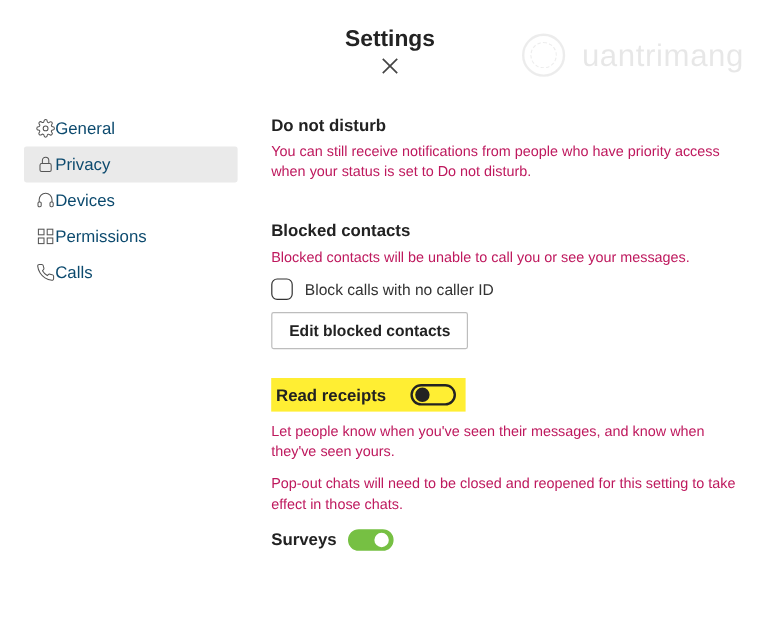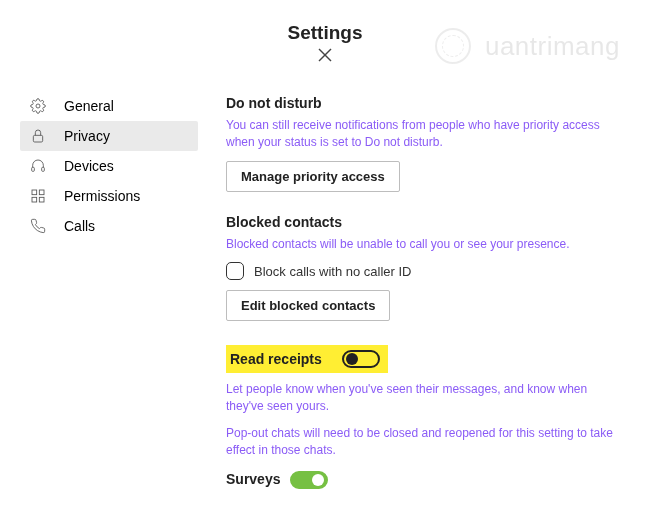--- a/index.html
+++ b/index.html
@@ -34,24 +34,24 @@
     display: flex;
     padding: 0 20px 0 20px;
   }
   .sidebar {
     width: 178px;
     padding-top: 10px;
   }
   .sidebar-item {
     display: flex;
     align-items: center;
-    gap: 18px;
+    gap: 0;
     padding: 7px 10px 7px 10px;
     font-size: 14px;
-    color: #000000;
+    color: #0c4a6e;
     cursor: pointer;
     border-radius: 2px;
   }
   .sidebar-item.active {
     background: #eaeaea;
   }
   .sidebar-icon {
     width: 16px;
     height: 16px;
     display: inline-flex;
@@ -68,21 +68,21 @@
   }
   .section-title {
     font-weight: 700;
     font-size: 14px;
     color: #222;
     margin-top: 8px;
     margin-bottom: 6px;
   }
   .desc {
     font-size: 12px;
-    color: #8b5cf6;
+    color: #be185d;
     line-height: 1.4;
     margin-bottom: 10px;
   }
   .btn {
     display: inline-block;
     border: 1px solid #bdbdbd;
     background: #fff;
     padding: 7px 14px;
     font-size: 13px;
     font-weight: 600;
@@ -253,26 +253,25 @@
       </span>
       <span>Calls</span>
     </div>
 
   </div>
 
   <div class="content">
 
     <div class="section-title">Do not disturb</div>
     <div class="desc">You can still receive notifications from people who have priority access when your status is set to Do not disturb.</div>
-    <button class="btn">Manage priority access</button>
 
     <div class="row-gap"></div>
 
     <div class="section-title">Blocked contacts</div>
-    <div class="desc">Blocked contacts will be unable to call you or see your presence.</div>
+    <div class="desc">Blocked contacts will be unable to call you or see your messages.</div>
     <div class="checkbox-row">
       <div class="checkbox"></div>
       <div class="checkbox-label">Block calls with no caller ID</div>
     </div>
     <button class="btn">Edit blocked contacts</button>
 
     <div class="row-gap"></div>
 
     <div class="highlight-row">
       <div class="section-title">Read receipts</div>

